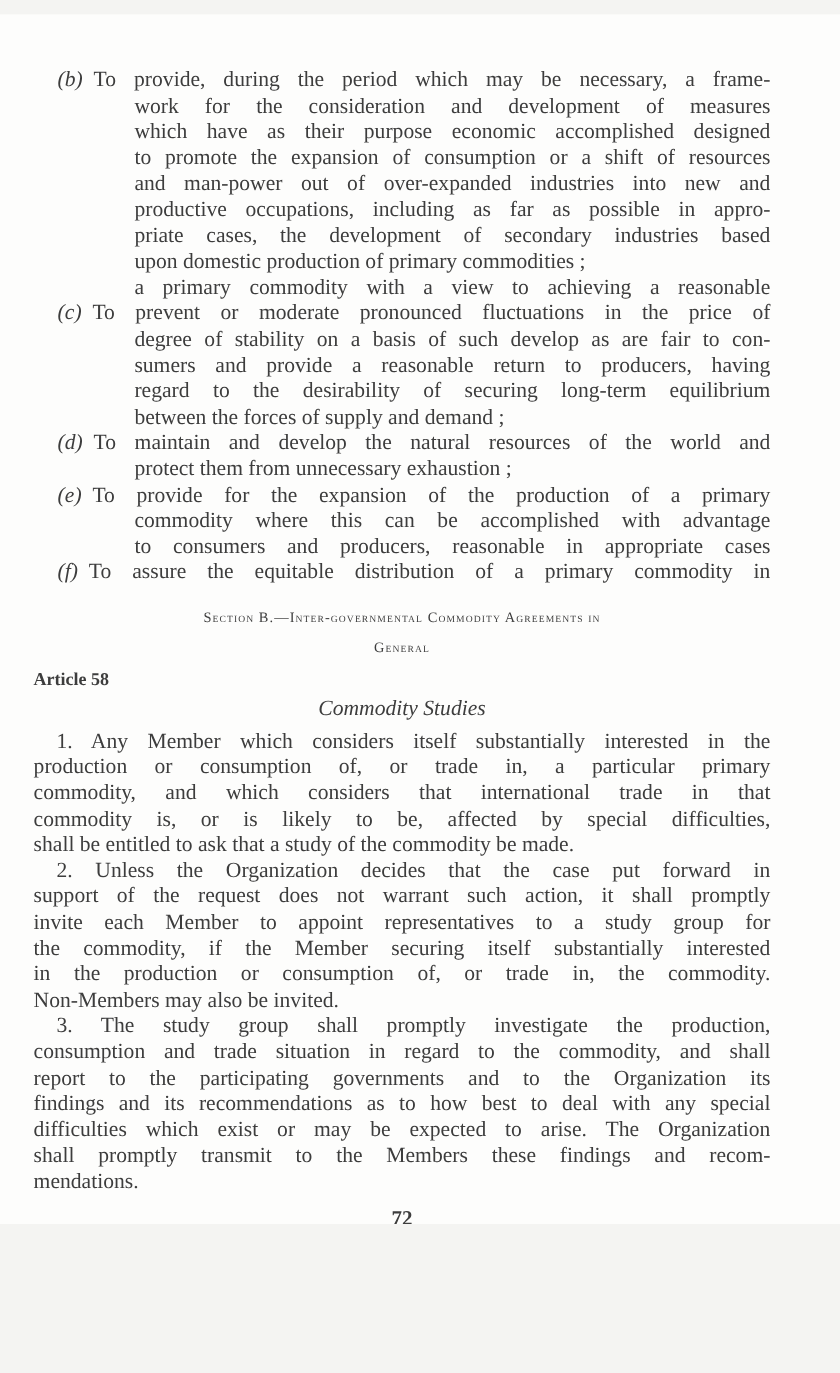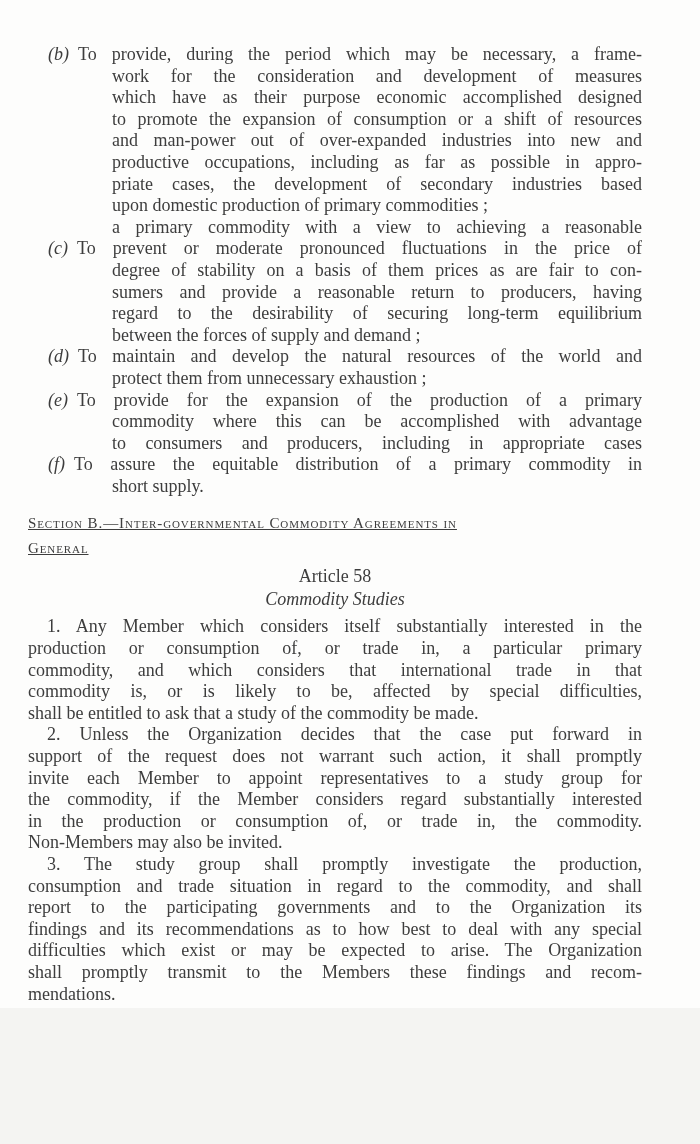--- a/index.html
+++ b/index.html
@@ -5,21 +5,21 @@
   html, body {
     margin: 0;
     padding: 0;
     background: #f4f4f2;
     font-family: "Liberation Serif", "DejaVu Serif", serif;
   }
   .page {
     position: relative;
     width: 700px;
     height: 1008px;
-    margin: 0 auto;
+    margin: 12px auto;
     box-sizing: border-box;
     padding: 44px 58px 0 28px;
     background: var(--paper, #fdfdfc);
     color: var(--ink, #3d3d3d);
     font-size: 18px;
     line-height: 21.6px;
     overflow: hidden;
   }
   
   .jline {
@@ -35,31 +35,30 @@
   .item { margin-left: 20px; }
   .item .jline { margin-left: 64px; }
   .item .jline.first { margin-left: 0; }
   .item-label {
     font-style: italic;
     margin-right: 9px;
   }
   
   .section-heading {
     margin-top: 14px;
+    text-align: center;
     font-variant: small-caps;
     letter-spacing: 0.9px;
-    font-size: 15px;
+    font-size: 12px;
     line-height: 25px;
-    text-decoration: underline;
   }
   .article-number {
     margin-top: 4px;
-    text-align: center;
-    font-weight: normal;
-    font-size: 18px;
+    font-weight: bold;
+    font-size: 15px;
     line-height: 22px;
   }
   .article-title {
     margin-top: 1px;
     text-align: center;
     font-style: italic;
     font-size: 18px;
     line-height: 23px;
   }
   
@@ -84,37 +83,36 @@
         <div class="jline">which have as their purpose economic accomplished designed</div>
         <div class="jline">to promote the expansion of consumption or a shift of resources</div>
         <div class="jline">and man-power out of over-expanded industries into new and</div>
         <div class="jline">productive occupations, including as far as possible in appro-</div>
         <div class="jline">priate cases, the development of secondary industries based</div>
         <div class="jline last">upon domestic production of primary commodities ;</div>
       </div>
       <div class="item">
         <div class="jline">a primary commodity with a view to achieving a reasonable</div>
         <div class="jline first"><span class="item-label">(c)</span><span>To prevent or moderate pronounced fluctuations in the price of</span></div>
-        <div class="jline">degree of stability on a basis of them prices as are fair to con-</div>
+        <div class="jline">degree of stability on a basis of such develop as are fair to con-</div>
         <div class="jline">sumers and provide a reasonable return to producers, having</div>
         <div class="jline">regard to the desirability of securing long-term equilibrium</div>
         <div class="jline last">between the forces of supply and demand ;</div>
       </div>
       <div class="item">
         <div class="jline first"><span class="item-label">(d)</span><span>To maintain and develop the natural resources of the world and</span></div>
         <div class="jline last">protect them from unnecessary exhaustion ;</div>
       </div>
       <div class="item">
         <div class="jline first"><span class="item-label">(e)</span><span>To provide for the expansion of the production of a primary</span></div>
         <div class="jline">commodity where this can be accomplished with advantage</div>
-        <div class="jline">to consumers and producers, including in appropriate cases</div>
+        <div class="jline">to consumers and producers, reasonable in appropriate cases</div>
       </div>
       <div class="item">
         <div class="jline first"><span class="item-label">(f)</span><span>To assure the equitable distribution of a primary commodity in</span></div>
-        <div class="jline last">short supply.</div>
       </div>
     </div>
 
   <div class="section-heading">
     <div class="sh-line">Section B.—Inter-governmental Commodity Agreements in</div>
     <div class="sh-line">General</div>
   </div>
 
   <div class="article-number">Article 58</div>
 
@@ -125,21 +123,21 @@
         <div class="jline first">1. Any Member which considers itself substantially interested in the</div>
         <div class="jline">production or consumption of, or trade in, a particular primary</div>
         <div class="jline">commodity, and which considers that international trade in that</div>
         <div class="jline">commodity is, or is likely to be, affected by special difficulties,</div>
         <div class="jline last">shall be entitled to ask that a study of the commodity be made.</div>
       </div>
     <div class="para">
         <div class="jline first">2. Unless the Organization decides that the case put forward in</div>
         <div class="jline">support of the request does not warrant such action, it shall promptly</div>
         <div class="jline">invite each Member to appoint representatives to a study group for</div>
-        <div class="jline">the commodity, if the Member considers regard substantially interested</div>
+        <div class="jline">the commodity, if the Member securing itself substantially interested</div>
         <div class="jline">in the production or consumption of, or trade in, the commodity.</div>
         <div class="jline last">Non-Members may also be invited.</div>
       </div>
     <div class="para">
         <div class="jline first">3. The study group shall promptly investigate the production,</div>
         <div class="jline">consumption and trade situation in regard to the commodity, and shall</div>
         <div class="jline">report to the participating governments and to the Organization its</div>
         <div class="jline">findings and its recommendations as to how best to deal with any special</div>
         <div class="jline">difficulties which exist or may be expected to arise.  The Organization</div>
         <div class="jline">shall promptly transmit to the Members these findings and recom-</div>

